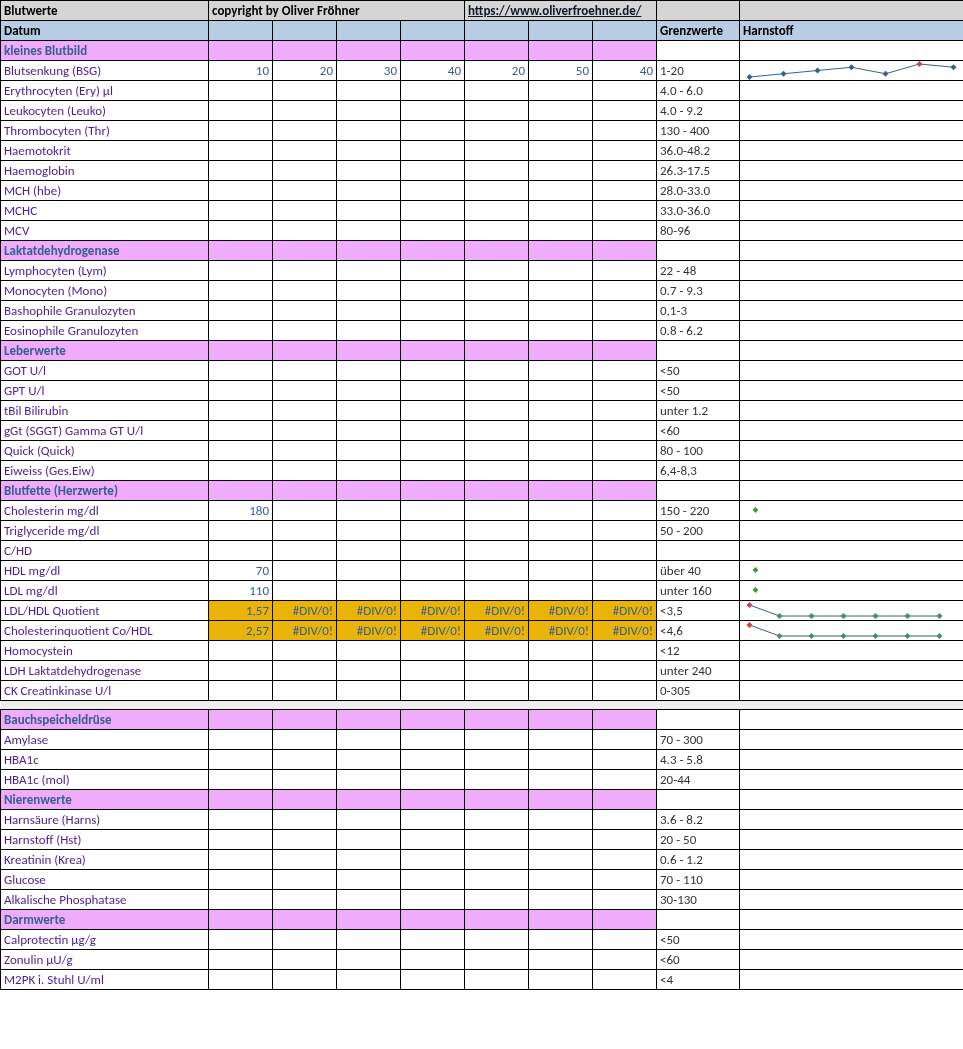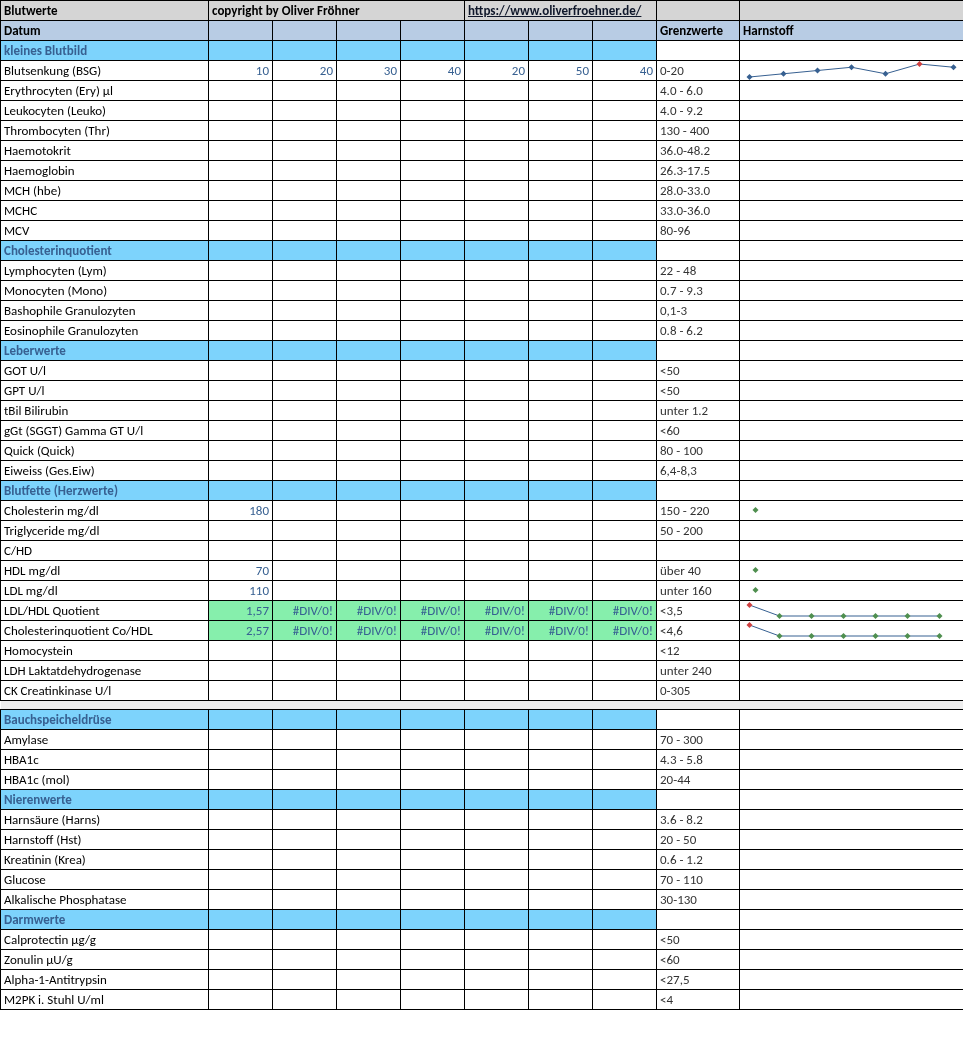--- a/index.html
+++ b/index.html
@@ -1,23 +1,23 @@
 <!DOCTYPE html>
 <html><head>
 <meta charset="utf-8">
 <style>
   body { margin:0; font-family:"Calibri","Segoe UI",Arial,sans-serif; font-size:13px; color:#333; background:#fff; }
   table { border-collapse:collapse; width:963px; table-layout:fixed; }
   td { border:1px solid #000; height:19px; padding:0 3px; white-space:nowrap; overflow:hidden; vertical-align:middle; }
   .hdr1 { background:#d5d5d5; font-weight:bold; color:#000; }
   .hdr2 { background:#b8cce4; font-weight:bold; color:#000;border-radius:6px; }
-  .sect { background:#7dd3fc; font-weight:bold; color:#376091; }
-  .lab  { color:#000000; }
+  .sect { background:#f0abfc; font-weight:bold; color:#376091; }
+  .lab  { color:#4c1d95; }
   .num  { color:#376091; text-align:right; }
-  .err  { background:#86efac; color:#376091; text-align:right; }
+  .err  { background:#eab308; color:#376091; text-align:right; }
   .link a { color:#0f172a; text-decoration:underline; }
   .spark { position:relative; padding:0; }
   .spark svg { position:absolute; top:0; left:0; width:100%; height:100%; }
 </style>
 </head>
 <body>
 
 <table>
 <colgroup>
   <col style="width:208px">
@@ -69,21 +69,21 @@
       </tr>
       <tr>
         <td class="lab">Blutsenkung (BSG)</td>
         <td class="num">10</td>
         <td class="num">20</td>
         <td class="num">30</td>
         <td class="num">40</td>
         <td class="num">20</td>
         <td class="num">50</td>
         <td class="num">40</td>
-        <td>0-20</td>
+        <td>1-20</td>
         <td class="spark">
           <svg viewBox="0 0 220 19">
             <polyline fill="none" stroke="#376091" stroke-width="1" points="8,16 42,12.75 76,9.5 110,6.25 144,12.75 178,3 212,6.25"></polyline>
             <path d="M8 13 l3 3 l-3 3 l-3 -3 z" fill="#376091"></path>
             <path d="M42 9.75 l3 3 l-3 3 l-3 -3 z" fill="#376091"></path>
             <path d="M76 6.5 l3 3 l-3 3 l-3 -3 z" fill="#376091"></path>
             <path d="M110 3.25 l3 3 l-3 3 l-3 -3 z" fill="#376091"></path>
             <path d="M144 9.75 l3 3 l-3 3 l-3 -3 z" fill="#376091"></path>
             <path d="M178 0 l3 3 l-3 3 l-3 -3 z" fill="#d04040"></path>
             <path d="M212 3.25 l3 3 l-3 3 l-3 -3 z" fill="#376091"></path>
@@ -180,21 +180,21 @@
         <td class="num"></td>
         <td class="num"></td>
         <td class="num"></td>
         <td class="num"></td>
         <td class="num"></td>
         <td class="num"></td>
         <td>80-96</td>
         <td class="spark"></td>
       </tr>
       <tr>
-        <td class="sect">Cholesterinquotient</td>
+        <td class="sect">Laktatdehydrogenase</td>
         <td class="sect"></td>
         <td class="sect"></td>
         <td class="sect"></td>
         <td class="sect"></td>
         <td class="sect"></td>
         <td class="sect"></td>
         <td class="sect"></td>
         <td></td>
         <td></td>
       </tr>
@@ -649,32 +649,20 @@
         <td class="num"></td>
         <td class="num"></td>
         <td class="num"></td>
         <td class="num"></td>
         <td class="num"></td>
         <td class="num"></td>
         <td>&lt;60</td>
         <td class="spark"></td>
       </tr>
       <tr>
-        <td class="lab">Alpha-1-Antitrypsin</td>
-        <td class="num"></td>
-        <td class="num"></td>
-        <td class="num"></td>
-        <td class="num"></td>
-        <td class="num"></td>
-        <td class="num"></td>
-        <td class="num"></td>
-        <td>&lt;27,5</td>
-        <td class="spark"></td>
-      </tr>
-      <tr>
         <td class="lab">M2PK i. Stuhl U/ml</td>
         <td class="num"></td>
         <td class="num"></td>
         <td class="num"></td>
         <td class="num"></td>
         <td class="num"></td>
         <td class="num"></td>
         <td class="num"></td>
         <td>&lt;4</td>
         <td class="spark"></td>

